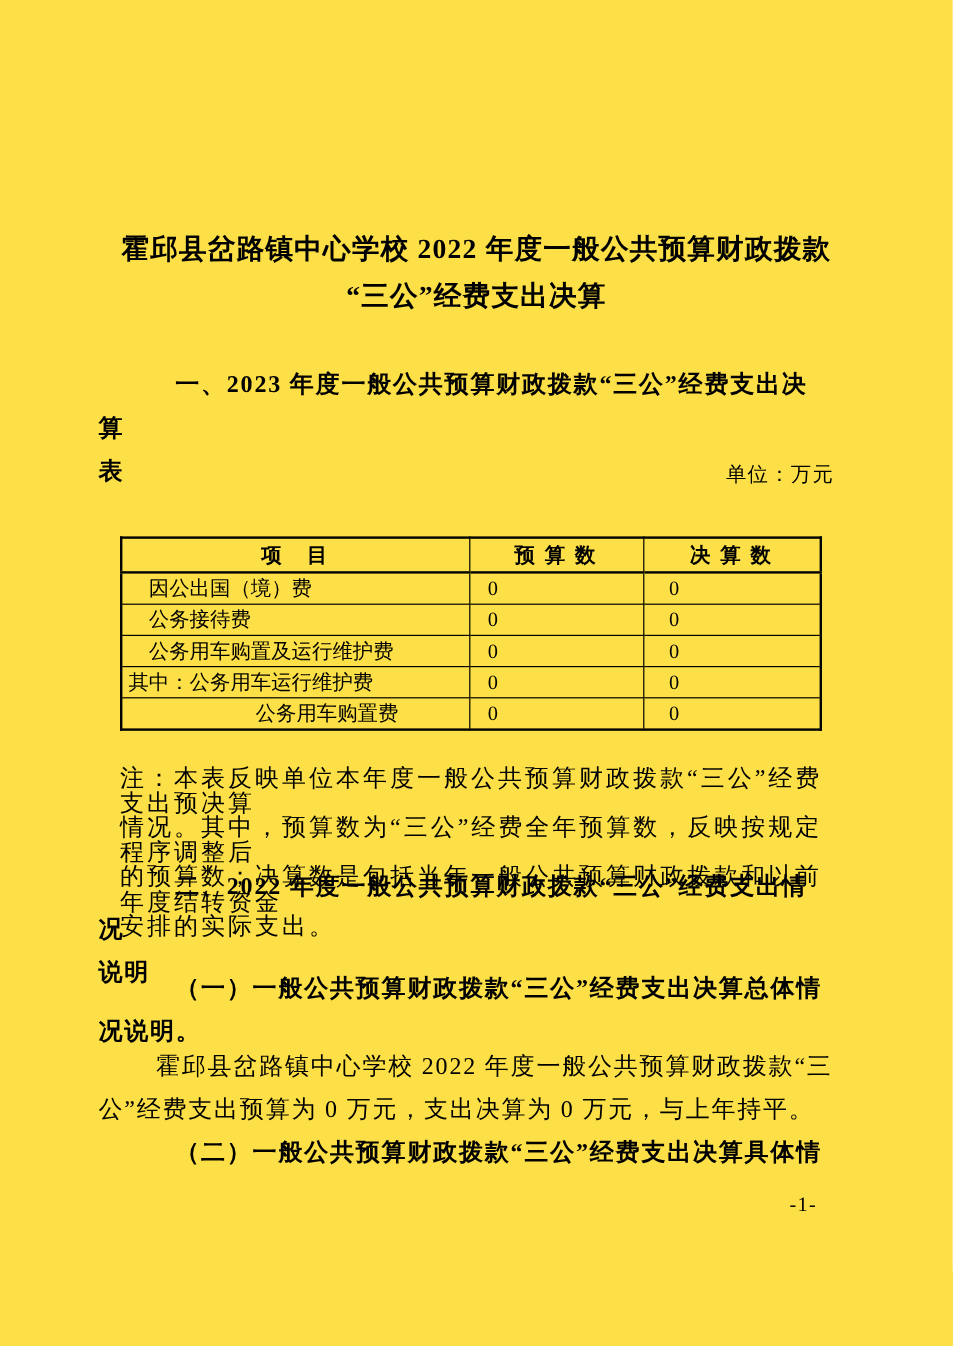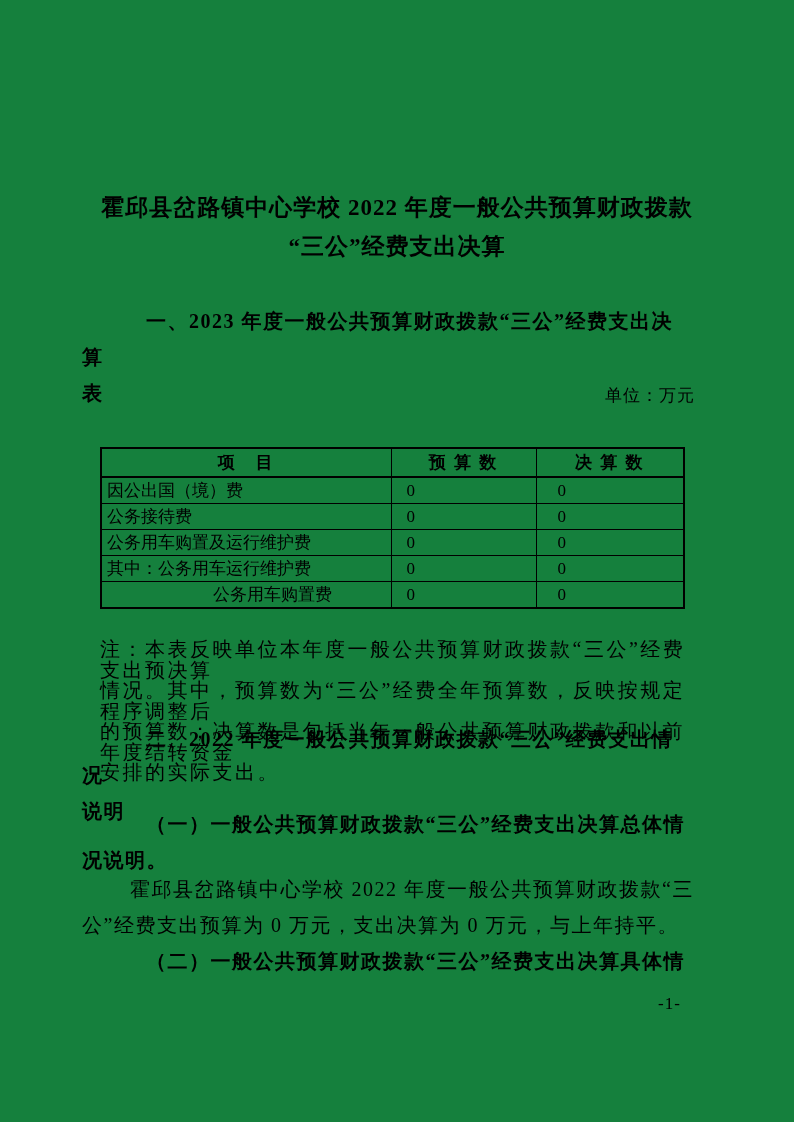--- a/index.html
+++ b/index.html
@@ -1,17 +1,17 @@
 <!DOCTYPE html>
 <html><head>
 <meta charset="utf-8">
 <style>
   html,body{margin:0;padding:0;background:#ffffff;}
   .page{
-    position:relative;width:794px;height:1122px;background:#15803d;
+    position:relative;width:794px;height:1122px;background:#fde047;
     font-family:"Liberation Serif","DejaVu Serif",serif;color:#000;overflow:hidden;
   }
   .doc-title{
     position:absolute;top:188px;left:0;width:794px;text-align:center;
     font-weight:bold;font-size:23px;line-height:39px;letter-spacing:1px;
   }
   .block{
     position:absolute;left:82px;width:612px;font-size:20px;line-height:36px;
     letter-spacing:1.5px;white-space:pre-line;text-align:left;
   }
@@ -34,21 +34,21 @@
   .budget-table th,.budget-table td{
     border:1px solid #000;height:25px;padding:0;overflow:hidden;
   }
   .budget-table thead th{
     border-bottom:2px solid #000;font-weight:bold;text-align:center;
     letter-spacing:2px;height:27px;
   }
   .total-row td{
     font-weight:bold;text-align:center;border-bottom:2px solid #000;height:24px;
   }
-  .data-row td.cell-label{text-align:left;padding-left:5px;}
+  .data-row td.cell-label{text-align:left;padding-left:22px;}
   .data-row td.cell-v2{text-align:left;padding-left:15px;}
   .data-row td.cell-v3{text-align:left;padding-left:21px;}
   .data-row.ind1 td.cell-label{padding-left:5px;}
   .data-row.ind2 td.cell-label{padding-left:111px;}
   .note{
     position:absolute;top:639px;left:100px;width:594px;font-size:20px;
     line-height:20.5px;letter-spacing:2.5px;white-space:pre-line;
   }
   .pageno{position:absolute;top:994px;left:658px;font-size:17px;letter-spacing:1px;}
 </style>

